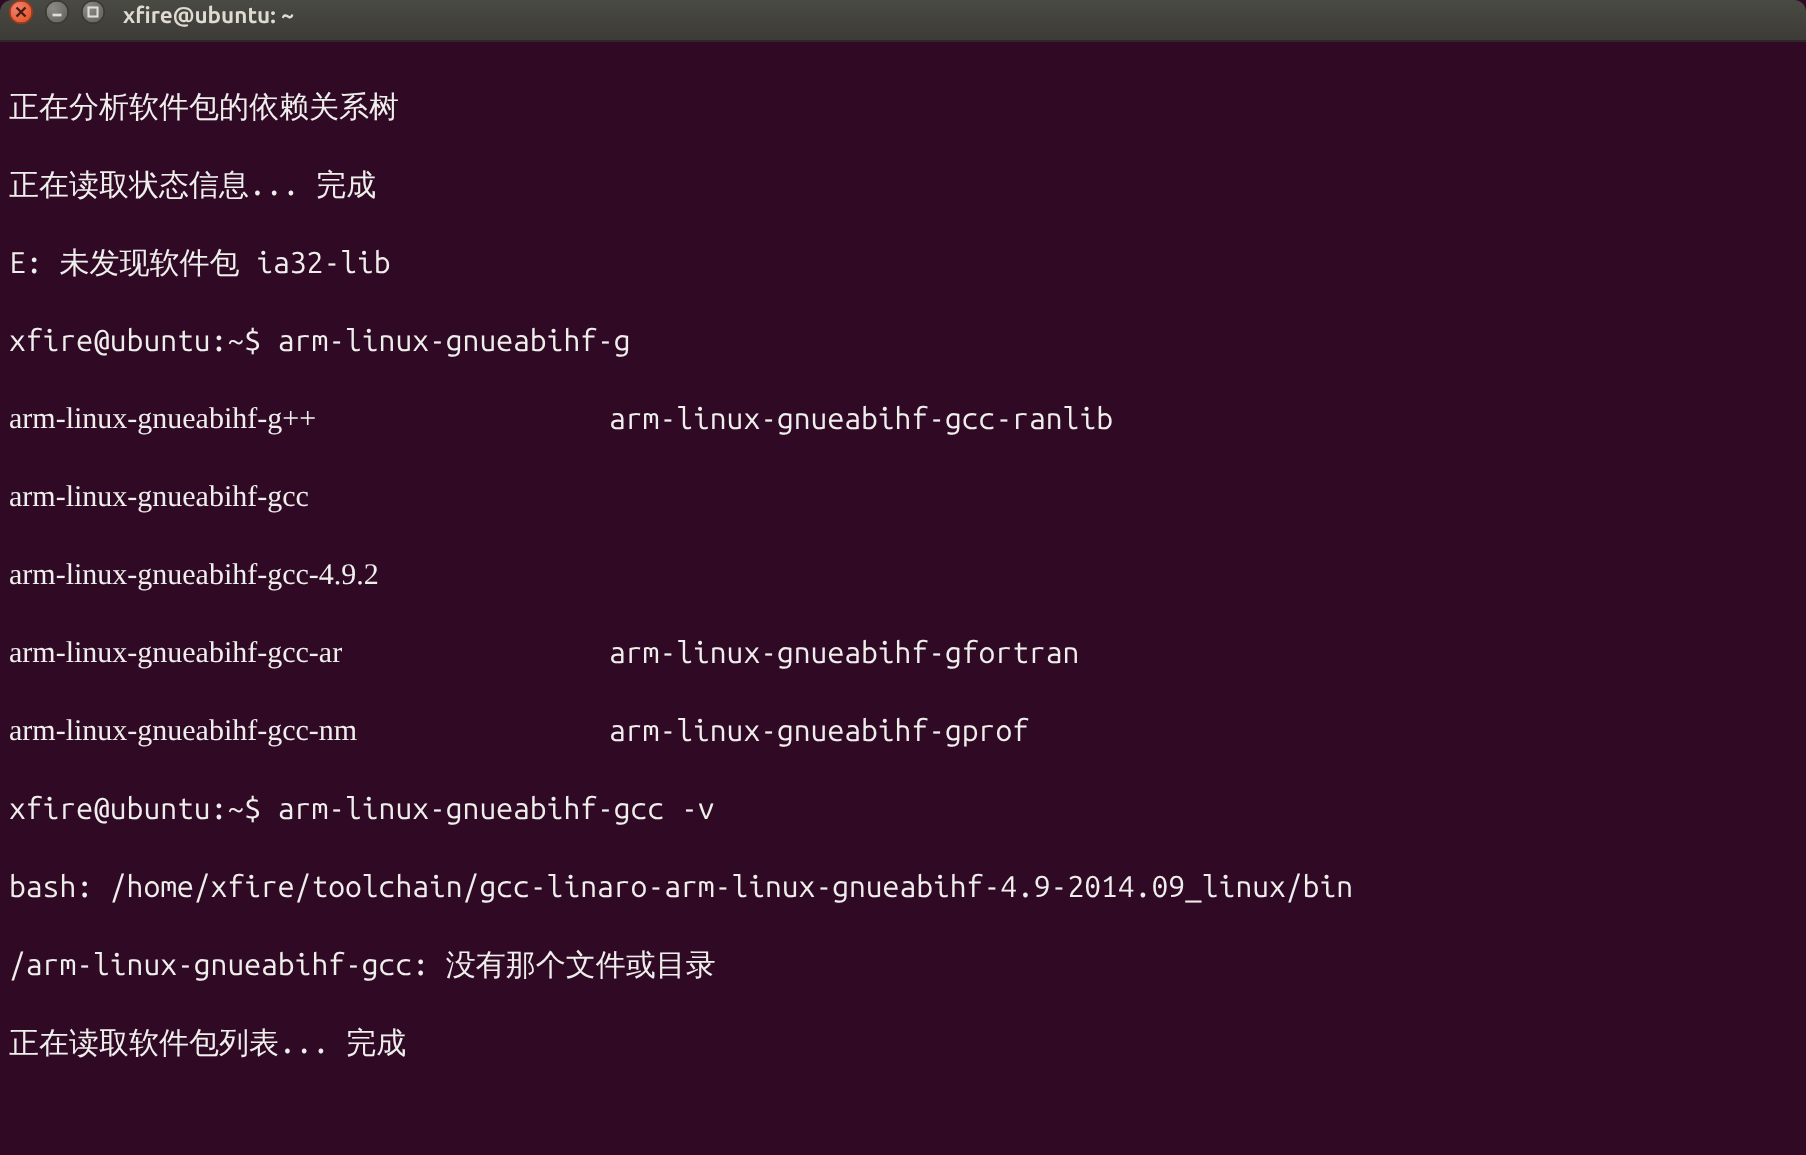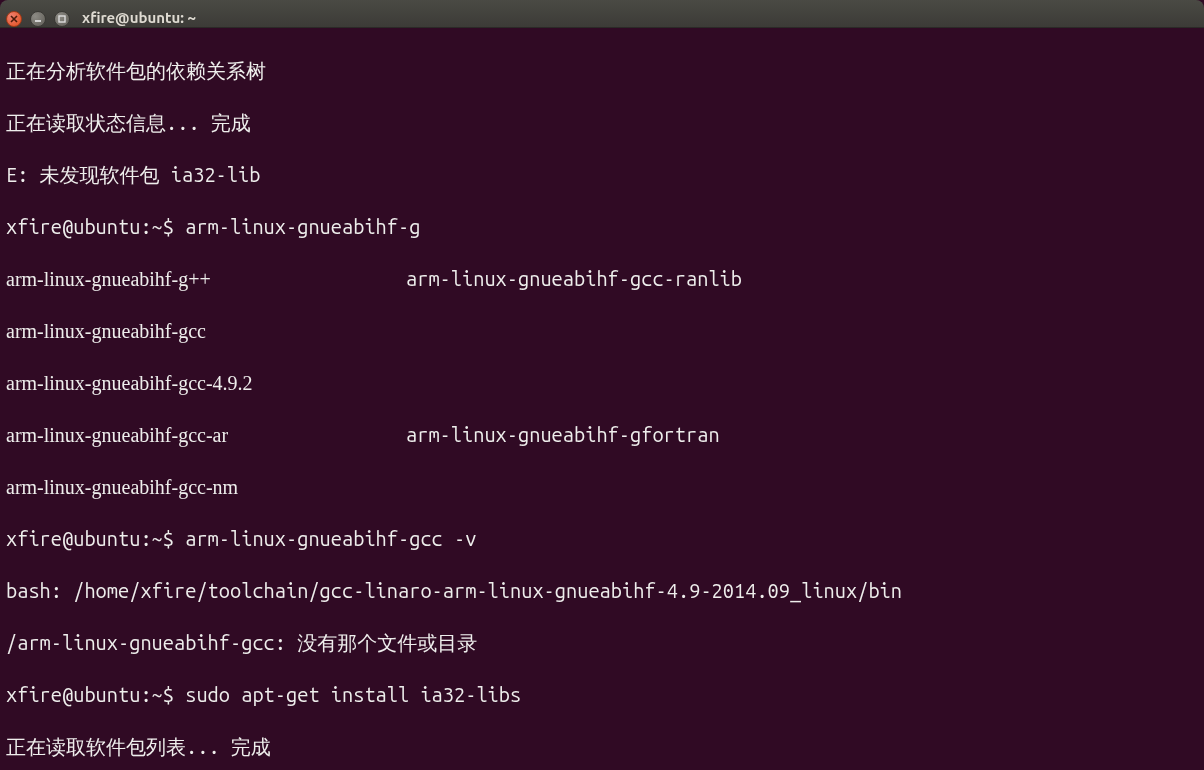--- a/index.html
+++ b/index.html
@@ -14,21 +14,21 @@
       font-size: 20px;
       line-height: 1.3;
       width: 1204px;
       height: 770px;
       overflow: hidden;
     }
     .titlebar {
       height: 28px;
       background: linear-gradient(to bottom, #4a4a44 0%, #3c3b37 100%);
       display: flex;
-      align-items: flex-end;
+      align-items: flex-start;
       padding: 0 6px;
       border-bottom: 1px solid #2b2a27;
       border-radius: 8px 8px 0 0;
     }
     .window-controls {
       display: flex;
       gap: 8px;
       align-items: center;
     }
     .wc {
@@ -107,25 +107,24 @@
 
 <div class="terminal">
 <span class="line">正在分析软件包的依赖关系树</span>
 <span class="line">正在读取状态信息... 完成</span>
 <span class="line">E: 未发现软件包 ia32-lib</span>
 <span class="line"><span class="prompt">xfire@ubuntu:~$ </span><span>arm-linux-gnueabihf-g</span></span>
 <div class="row2col"><span class="col">arm-linux-gnueabihf-g++</span><span>arm-linux-gnueabihf-gcc-ranlib</span></div>
 <div class="row2col"><span class="col">arm-linux-gnueabihf-gcc</span></div>
 <div class="row2col"><span class="col">arm-linux-gnueabihf-gcc-4.9.2</span></div>
 <div class="row2col"><span class="col">arm-linux-gnueabihf-gcc-ar</span><span>arm-linux-gnueabihf-gfortran</span></div>
-<div class="row2col"><span class="col">arm-linux-gnueabihf-gcc-nm</span></div>
+<div class="row2col"><span class="col">arm-linux-gnueabihf-gcc-nm</span><span>arm-linux-gnueabihf-gprof</span></div>
 <span class="line"><span class="prompt">xfire@ubuntu:~$ </span><span>arm-linux-gnueabihf-gcc -v</span></span>
 <span class="line">bash: /home/xfire/toolchain/gcc-linaro-arm-linux-gnueabihf-4.9-2014.09_linux/bin</span>
 <span class="line">/arm-linux-gnueabihf-gcc: 没有那个文件或目录</span>
-<span class="line"><span class="prompt">xfire@ubuntu:~$ </span><span>sudo apt-get install ia32-libs</span></span>
 <span class="line">正在读取软件包列表... 完成</span>
 
 
 
 
 
 
 
 <span class="line"></span>
 

